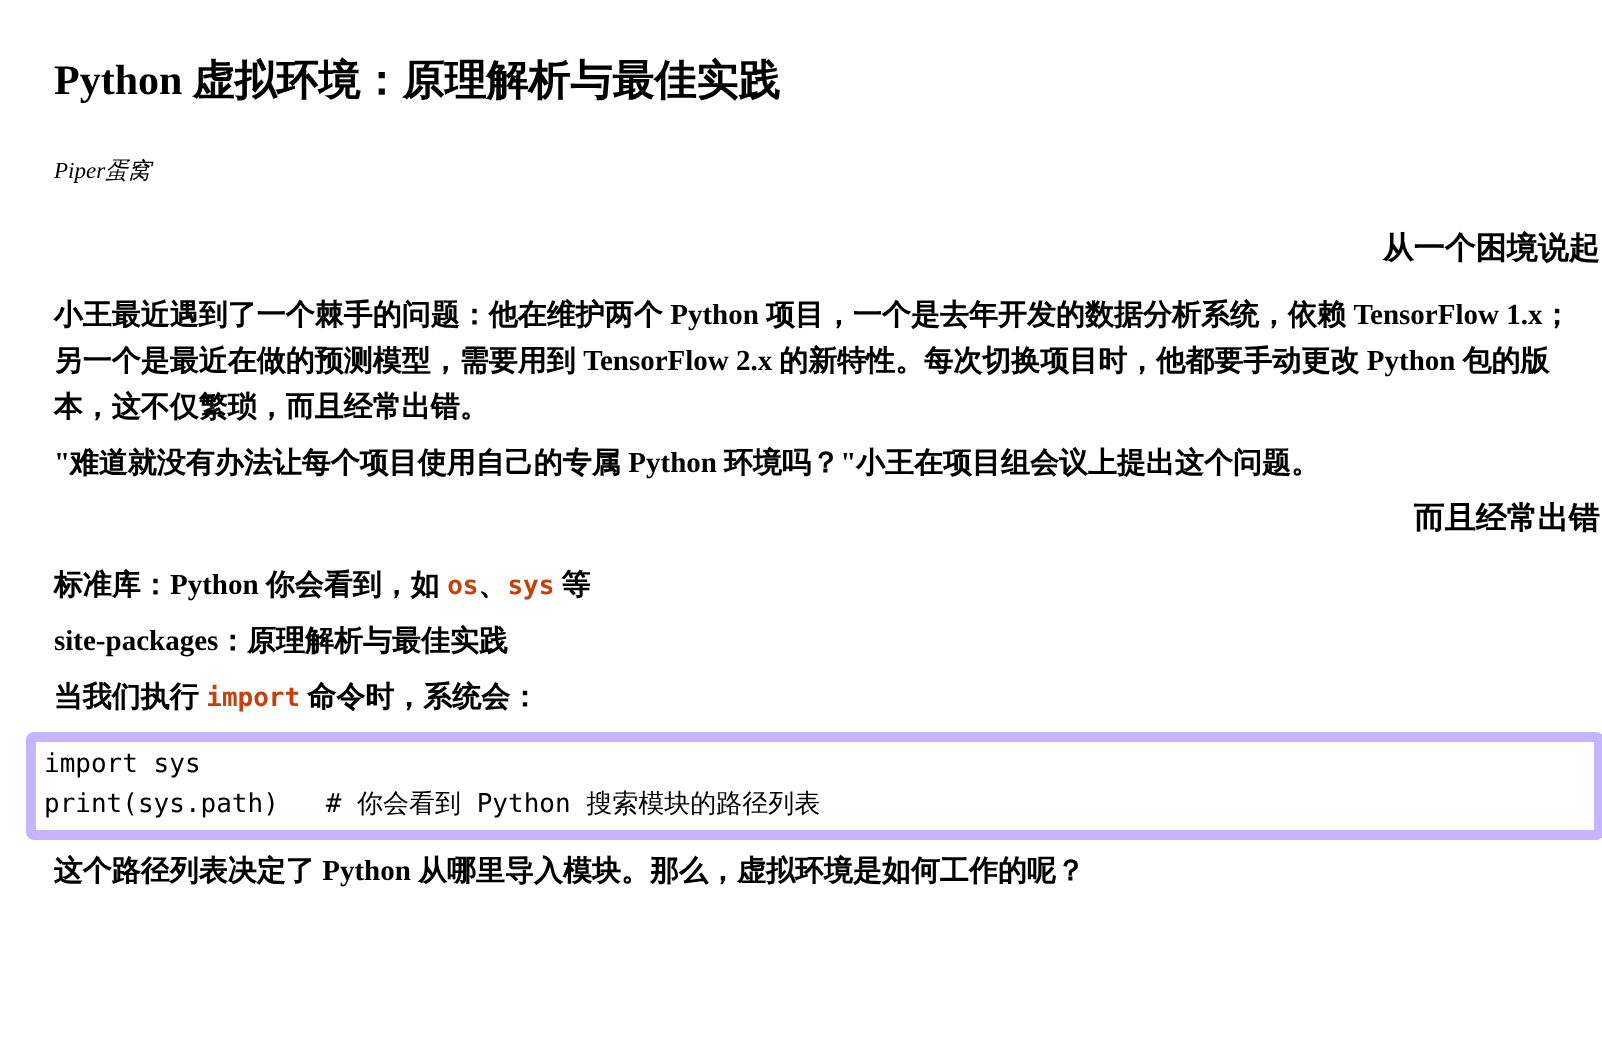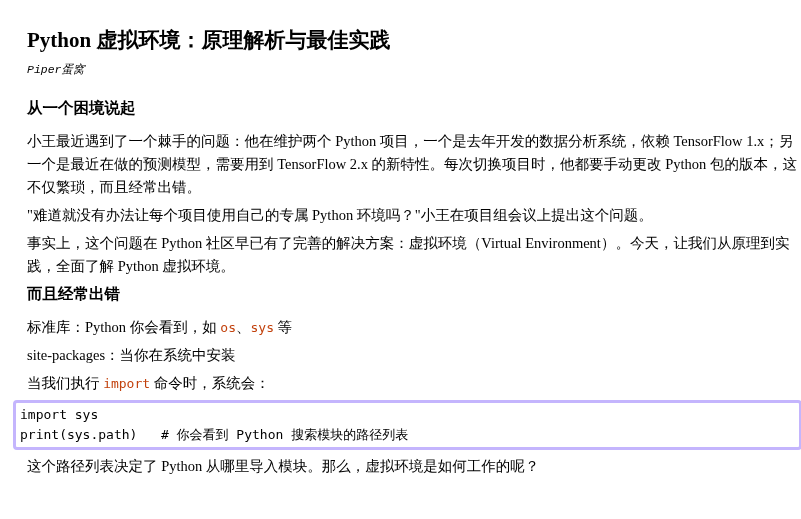--- a/index.html
+++ b/index.html
@@ -23,46 +23,47 @@
   h1.title {
     font-size: 21px;
     line-height: 28px;
     font-weight: bold;
     margin: 0;
   }
   .byline {
     font-style: italic;
     font-size: 11.5px;
     line-height: 15px;
-    margin: 8px 0 20px 0;
-    font-family: Liberation Mono, monospace;
+    margin: 25px 0 20px 0;
   }
   h2.section-heading {
     font-size: 15.5px;
     line-height: 21px;
     font-weight: bold;
     margin: 2px 0 12px 0;
+    text-align: right;
   }
   p.para {
     font-size: 14.5px;
     line-height: 23px;
     margin: 5px 0;
+    font-weight: bold;
   }
   code.inline-code {
     font-family: "DejaVu Sans Mono", "Liberation Mono", monospace;
     font-size: 13px;
     color: #c2410c;
   }
   pre.code-block {
     font-family: "DejaVu Sans Mono", "Liberation Mono", monospace;
     font-size: 13px;
     line-height: 20px;
     color: #000000;
     background: #ffffff;
-    border: 3px solid #c4b5fd;
+    border: 5px solid #c4b5fd;
     border-radius: 4px;
     margin: 5px -2px 5px -14px;
     padding: 2px 4px 2px 4px;
     white-space: pre;
     overflow: hidden;
   }
 </style>
 </head>
 <body>
 
@@ -71,29 +72,28 @@
   <h1 class="title">Python 虚拟环境：原理解析与最佳实践</h1>
 
   <p class="byline">Piper蛋窝</p>
 
   <h2 class="section-heading">从一个困境说起</h2>
 
   <p class="para">小王最近遇到了一个棘手的问题：他在维护两个 Python 项目，一个是去年开发的数据分析系统，依赖 TensorFlow 1.x；另一个是最近在做的预测模型，需要用到 TensorFlow 2.x 的新特性。每次切换项目时，他都要手动更改 Python 包的版本，这不仅繁琐，而且经常出错。</p>
 
   <p class="para">"难道就没有办法让每个项目使用自己的专属 Python 环境吗？"小王在项目组会议上提出这个问题。</p>
 
-  <p class="para">事实上，这个问题在 Python 社区早已有了完善的解决方案：虚拟环境（Virtual Environment）。今天，让我们从原理到实践，全面了解 Python 虚拟环境。</p>
 
   <h2 class="section-heading">而且经常出错</h2>
 
 
 
   <p class="para"><span>标准库：Python 你会看到，如 </span><code class="inline-code">os</code><span>、</span><code class="inline-code">sys</code><span> 等</span></p>
 
-  <p class="para">site-packages：当你在系统中安装</p>
+  <p class="para">site-packages：原理解析与最佳实践</p>
 
   <p class="para"><span>当我们执行 </span><code class="inline-code">import</code><span> 命令时，系统会：</span></p>
 
   <pre class="code-block">import sys
 print(sys.path)   # 你会看到 Python 搜索模块的路径列表</pre>
 
   <p class="para">这个路径列表决定了 Python 从哪里导入模块。那么，虚拟环境是如何工作的呢？</p>
 
 </div>
 

